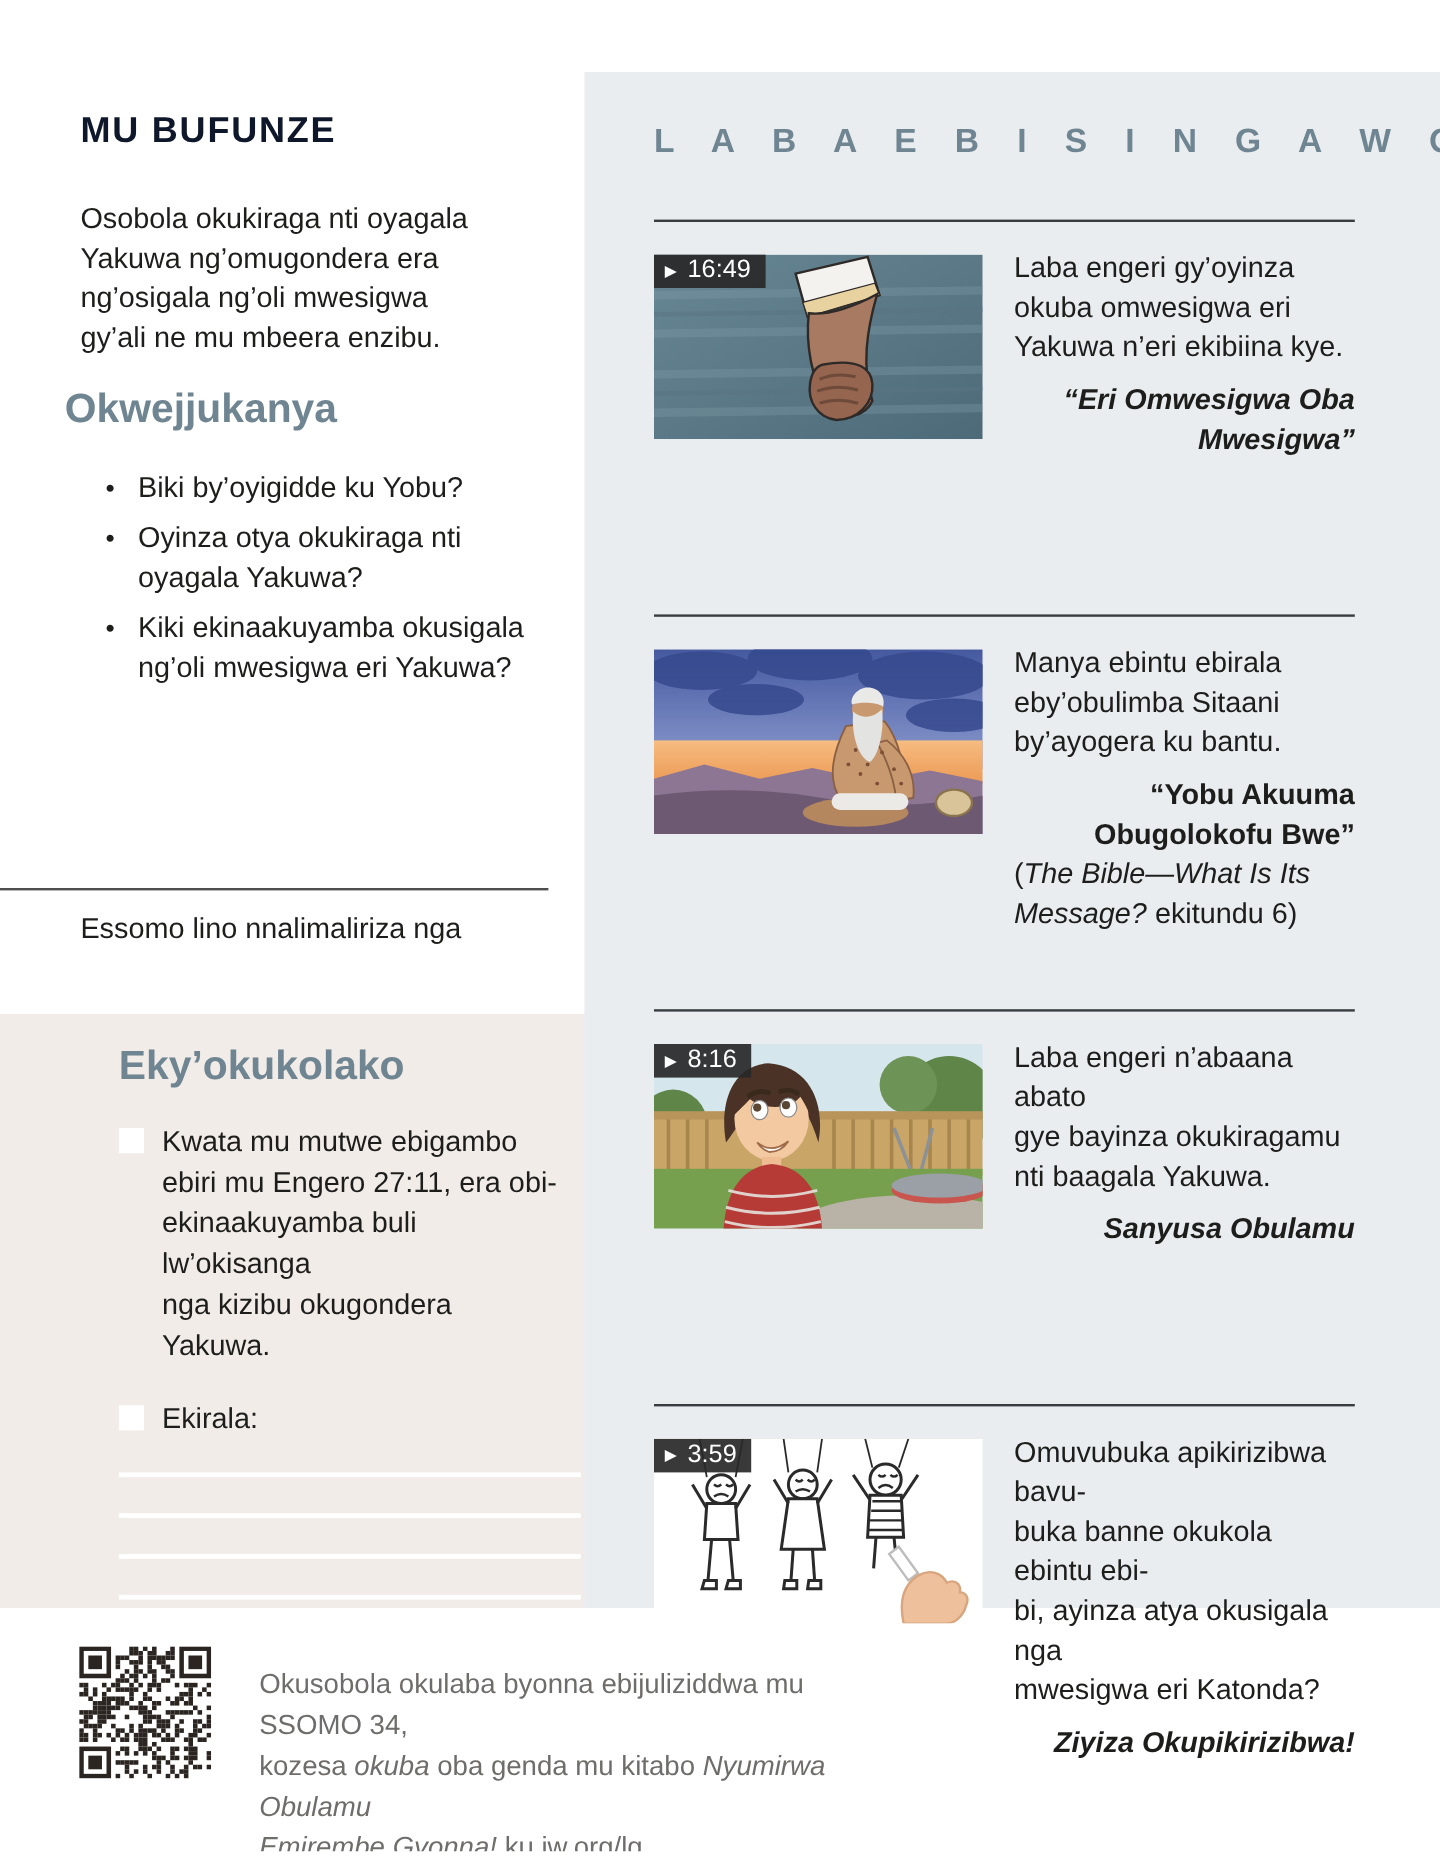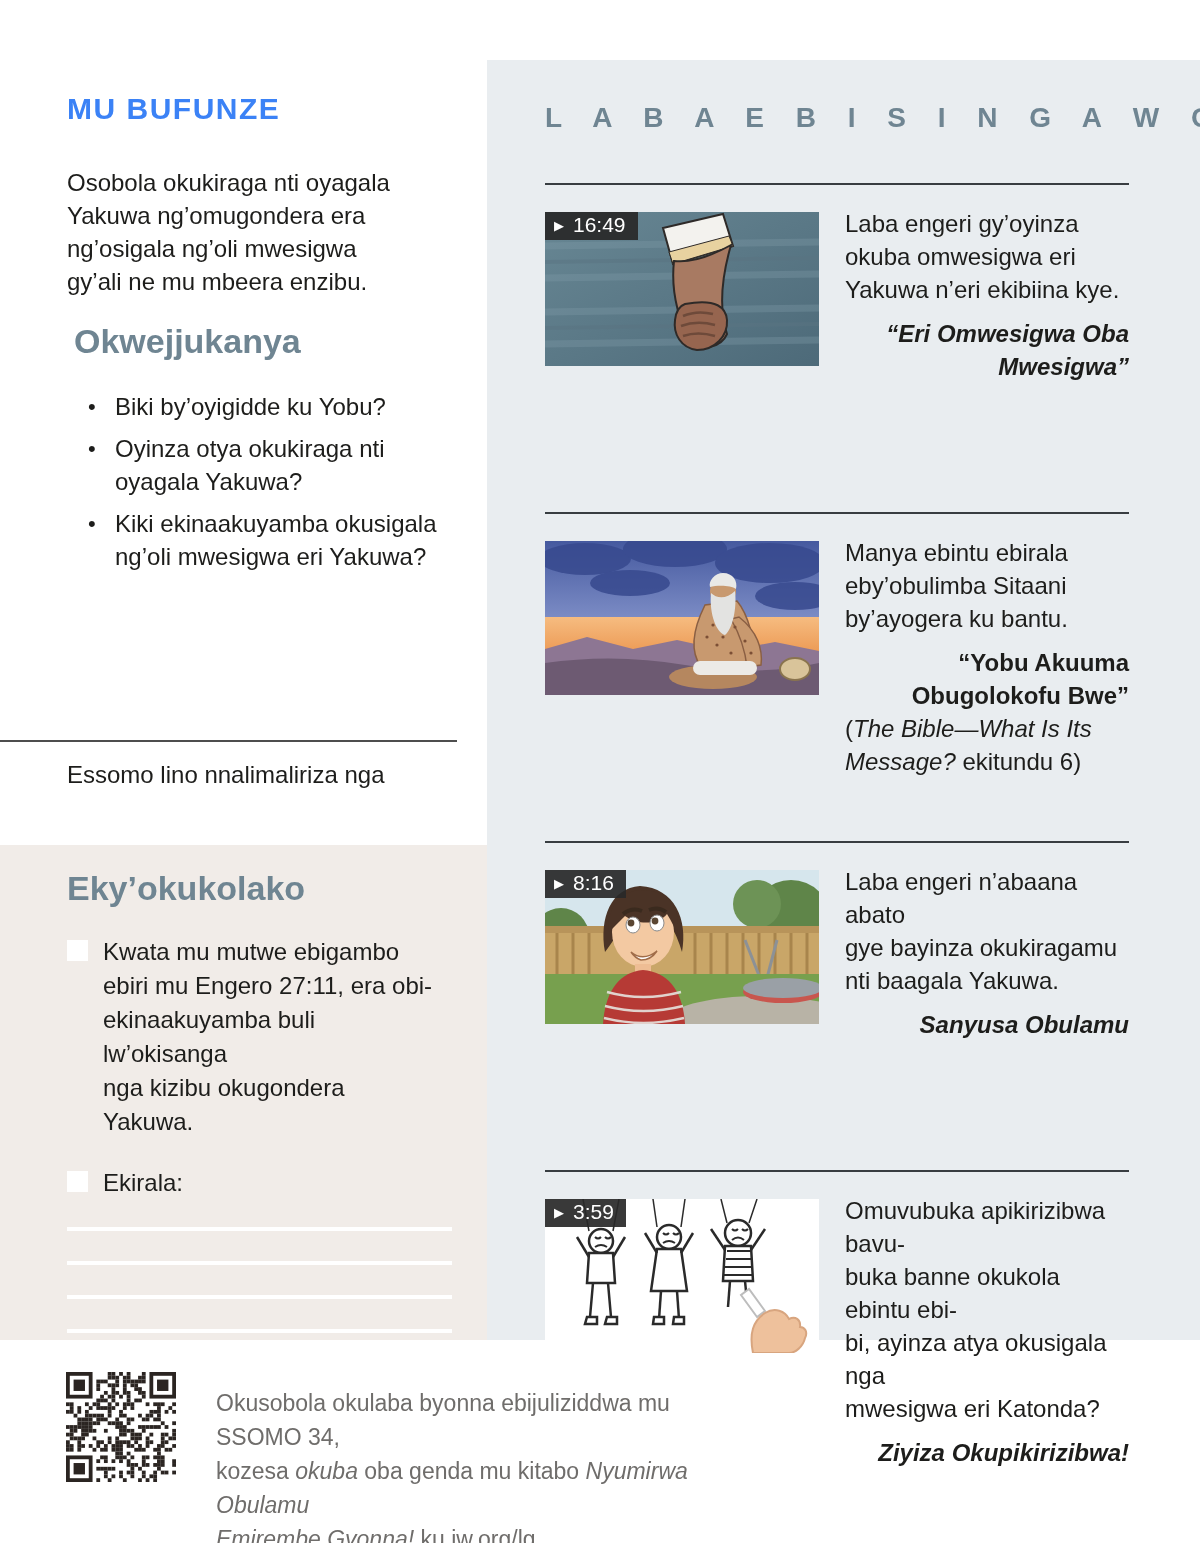--- a/index.html
+++ b/index.html
@@ -1,31 +1,31 @@
 <!DOCTYPE html>
 <html><head>
 <meta charset="utf-8">
 <style>
   * { margin:0; padding:0; box-sizing:border-box; }
   body { background:#ffffff; font-family:"Liberation Sans", sans-serif; color:#1d1d1b; }
   .page { position:relative; width:1200px; height:1543px; background:#ffffff; overflow:hidden; margin:0 auto; }
 
   
-  .summary-title { position:absolute; left:67px; top:92px; font-size:30px; font-weight:bold; letter-spacing:1.5px; color:#3b82f6; }
+  .summary-title { position:absolute; left:67px; top:92px; font-size:30px; font-weight:bold; letter-spacing:1.5px; color:#0f172a; }
   .summary-text  { position:absolute; left:67px; top:166px; width:400px; font-size:24px; line-height:33px; white-space:pre-line; }
-  .review-title  { position:absolute; left:74px; top:322px; font-size:34px; font-weight:bold; color:#6f8592; }
+  .review-title  { position:absolute; left:54px; top:322px; font-size:34px; font-weight:bold; color:#6f8592; }
   .review-list   { position:absolute; left:88px; top:390px; width:380px; }
   .review-item   { display:flex; margin-bottom:9px; }
   .review-item .dot { width:27px; font-size:22px; line-height:33px; }
   .review-item .q   { font-size:24px; line-height:33px; white-space:pre-line; }
 
   .left-divider { position:absolute; left:0; top:740px; width:457px; height:2px; background:#4e4e4e; }
   .completion-note { position:absolute; left:67px; top:758px; font-size:24px; line-height:33px; }
 
-  .action-box { position:absolute; left:0; top:845px; width:540px; height:495px; background:#f1ece8; padding-top:24px; }
+  .action-box { position:absolute; left:0; top:845px; width:540px; height:495px; background:#f1ece8; padding-top:24px;padding-left:32px; }
   .action-title { margin-left:67px; font-size:34px; font-weight:bold; color:#6f8592; }
   .task { display:flex; margin:27px 0 0 67px; }
   .task .checkbox { flex:none; width:21px; height:21px; background:#ffffff; margin-top:5px; }
   .task .task-text { margin-left:15px; font-size:24px; line-height:34px; white-space:pre-line; width:330px; }
   .task.second { }
   .write-lines { margin:27px 0 0 67px; width:385px; }
   .write-line { height:4px; background:#ffffff; margin-bottom:30px; }
 
   
   .right-panel { position:absolute; left:487px; top:60px; width:713px; height:1280px; background:#e9edf0; padding:42px 71px 0 58px; }

